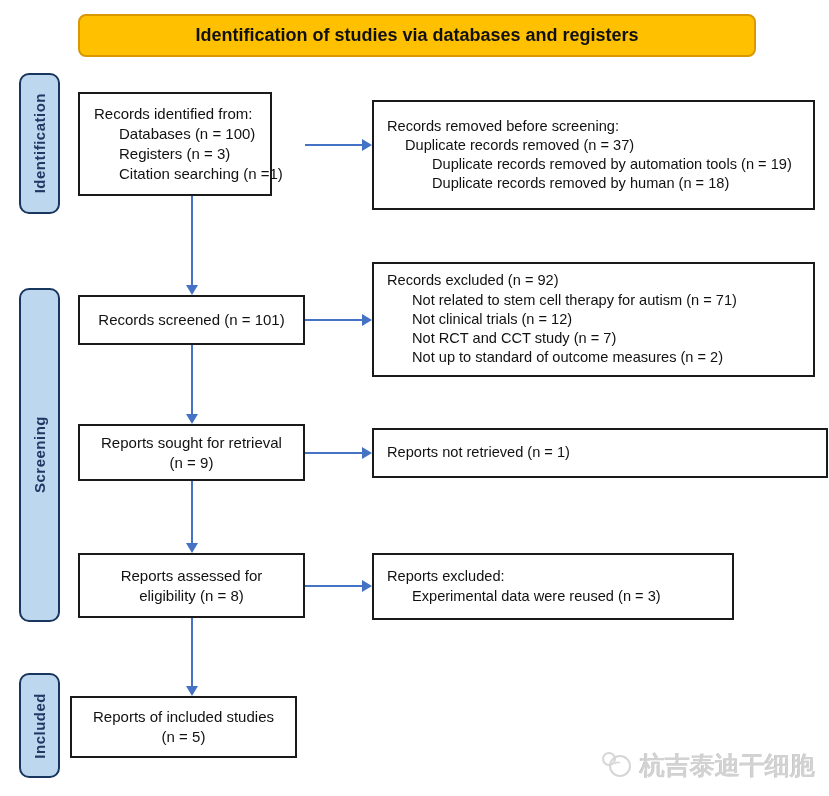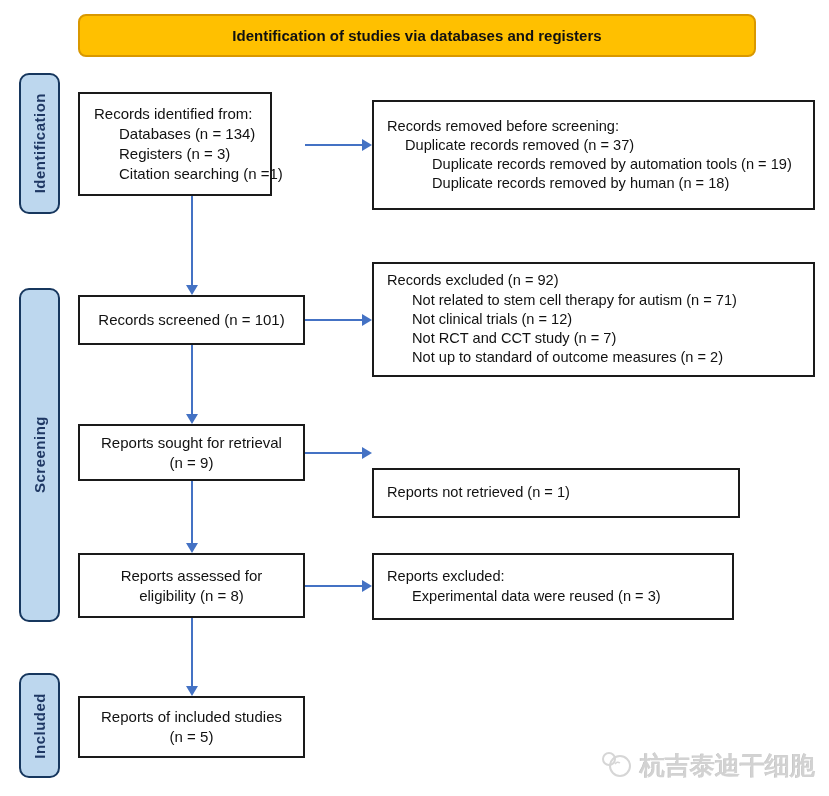--- a/index.html
+++ b/index.html
@@ -7,21 +7,21 @@
     position:relative; width:829px; height:796px; background:#ffffff;
     font-family:"Liberation Sans","DejaVu Sans",sans-serif; color:#111;
     overflow:hidden;
   }
   .banner {
     position:absolute; left:78px; top:14px; width:678px; height:43px;
     background:#FFC000; border:2px solid #D99800; border-radius:8px;
     display:flex; align-items:center; justify-content:center;
     box-sizing:border-box;
   }
-  .banner span { font-weight:bold; font-size:15px; color:#111; }
+  .banner span { font-weight:bold; font-size:18px; color:#111; }
   .stage {
     position:absolute; background:#BDD7EE; border:2px solid #17375E;
     border-radius:10px; box-sizing:border-box;
     display:flex; align-items:center; justify-content:center;
   }
   .stage span {
     writing-mode:vertical-rl; transform:rotate(180deg);
     font-weight:bold; font-size:15px; color:#1F3864; letter-spacing:0.5px;
   }
   .box {
@@ -72,60 +72,60 @@
   </div>
   <div class="stage" style="left:19px; top:288px; width:41px; height:334px;">
     <span>Screening</span>
   </div>
   <div class="stage" style="left:19px; top:673px; width:41px; height:105px;">
     <span>Included</span>
   </div>
 
   <div class="box" style="left:78px; top:92px; width:194px; height:104px;">
       <div class="line indent-0">Records identified from:</div>
-      <div class="line indent-2">Databases (n = 134)</div>
+      <div class="line indent-2">Databases (n = 100)</div>
       <div class="line indent-2">Registers (n = 3)</div>
       <div class="line indent-2">Citation searching (n =1)</div>
     </div>
 
   <div class="box center" style="left:78px; top:295px; width:227px; height:50px;">
       <div class="line indent-0">Records screened (n = 101)</div>
     </div>
 
   <div class="box center" style="left:78px; top:424px; width:227px; height:57px;">
       <div class="line indent-0">Reports sought for retrieval</div>
       <div class="line indent-0">(n = 9)</div>
     </div>
 
   <div class="box center" style="left:78px; top:553px; width:227px; height:65px;">
       <div class="line indent-0">Reports assessed for</div>
       <div class="line indent-0">eligibility (n = 8)</div>
     </div>
 
-  <div class="box center" style="left:78px; top:696px; width:227px; height:62px;">
+  <div class="box center" style="left:70px; top:696px; width:227px; height:62px;">
       <div class="line indent-0">Reports of included studies</div>
       <div class="line indent-0">(n = 5)</div>
     </div>
 
   <div class="box right-col" style="left:372px; top:100px; width:443px; height:110px;">
       <div class="line indent-0">Records removed before screening:</div>
       <div class="line indent-1">Duplicate records removed (n = 37)</div>
       <div class="line indent-3">Duplicate records removed by automation tools (n = 19)</div>
       <div class="line indent-3">Duplicate records removed by human (n = 18)</div>
     </div>
 
   <div class="box right-col" style="left:372px; top:262px; width:443px; height:115px;">
       <div class="line indent-0">Records excluded (n = 92)</div>
       <div class="line indent-2">Not related to stem cell therapy for autism (n = 71)</div>
       <div class="line indent-2">Not clinical trials (n = 12)</div>
       <div class="line indent-2">Not RCT and CCT study (n = 7)</div>
       <div class="line indent-2">Not up to standard of outcome measures (n = 2)</div>
     </div>
 
-  <div class="box right-col" style="left:372px; top:428px; width:368px; height:50px;margin-top:40px;">
+  <div class="box right-col" style="left:372px; top:428px; width:456px; height:50px;">
       <div class="line indent-0">Reports not retrieved (n = 1)</div>
     </div>
 
   <div class="box right-col" style="left:372px; top:553px; width:362px; height:67px;">
       <div class="line indent-0">Reports excluded:</div>
       <div class="line indent-2">Experimental data were reused (n = 3)</div>
     </div>
 
   <div class="varrow" style="left:191px; top:196px; height:90px;"></div>
   <div class="varrow" style="left:191px; top:345px; height:70px;"></div>

